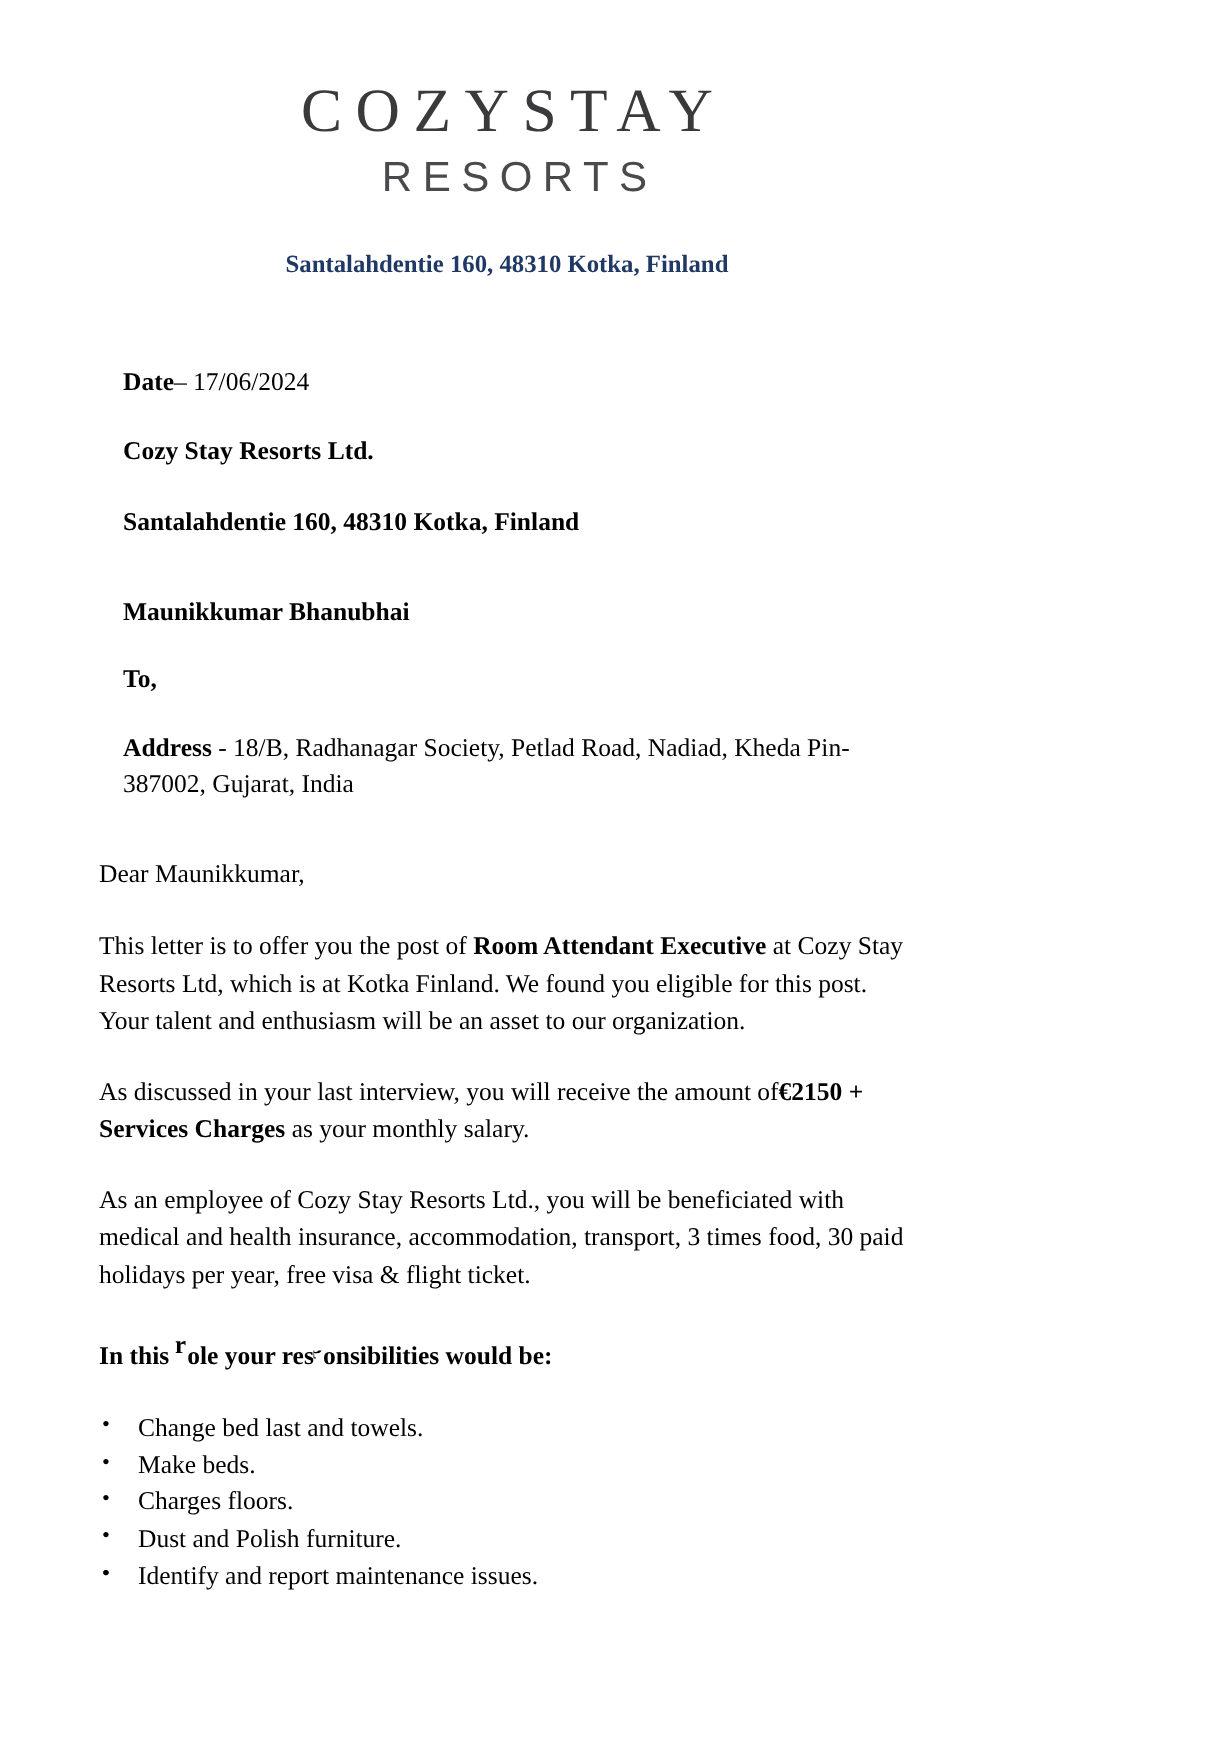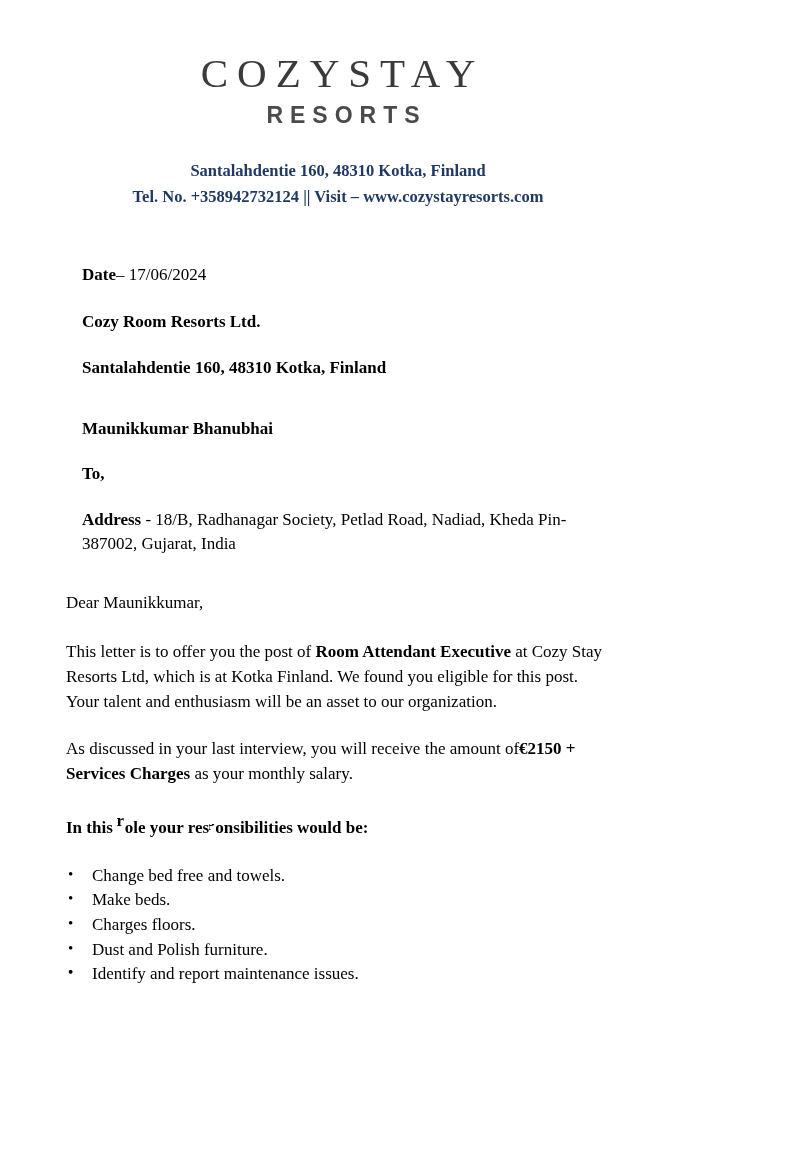--- a/index.html
+++ b/index.html
@@ -32,22 +32,22 @@
     font-family: "Liberation Serif", "DejaVu Serif", serif;
     font-size: 41px;
     font-weight: 400;
     letter-spacing: 9px;
     color: #3a3a3c;
     line-height: 1.05;
     padding-left: 9px;
   }
   .logo-sub {
     font-family: "Liberation Sans", "DejaVu Sans", sans-serif;
-    font-size: 23px;
-    font-weight: 700;
+    font-size: 28px;
+    font-weight: 400;
     letter-spacing: 7px;
     color: #4a4a4c;
     margin-top: 7px;
     padding-left: 17px;
   }
   .contact-block {
     margin-top: 29px;
     color: #1f3864;
     font-weight: bold;
     font-size: 16.5px;
@@ -126,32 +126,31 @@
 </head>
 <body>
 
 <div class="page">
 
   <div class="letterhead">
     <div class="logo-main">COZYSTAY</div>
     <div class="logo-sub">RESORTS</div>
     <div class="contact-block">
       <span class="contact-line">Santalahdentie 160, 48310 Kotka, Finland</span>
-      <span class="contact-line">Tel. No. +358942732124 || Visit – www.cozystayresorts.com</span>
     </div>
   </div>
 
   <div class="letter-body">
 
     <p class="meta-line">
       <b>Date</b><span>– 17/06/2024</span>
     </p>
 
     <p class="meta-line">
-      <b>Cozy Room Resorts Ltd.</b>
+      <b>Cozy Stay Resorts Ltd.</b>
     </p>
 
     <p class="meta-line">
       <b>Santalahdentie 160, 48310 Kotka, Finland</b>
     </p>
 
     <div class="spacer-lg"></div>
 
     <p class="meta-line tight">
       <b>Maunikkumar Bhanubhai</b>
@@ -173,29 +172,30 @@
     <p class="greeting">Dear Maunikkumar,</p>
 
     <p class="para">
       <span>This letter is to offer you the post of </span><b>Room Attendant Executive</b><span> at Cozy Stay Resorts Ltd, which is at Kotka Finland. We found you eligible for this post. Your talent and enthusiasm will be an asset to our organization.</span>
     </p>
 
     <p class="para">
       <span>As discussed in your last interview, you will receive the amount of</span><b>€2150 + Services Charges</b><span> as your monthly salary.</span>
     </p>
 
+    <p class="para">As an employee of Cozy Stay Resorts Ltd., you will be beneficiated with medical and health insurance, accommodation, transport, 3 times food, 30 paid holidays per year, free visa &amp; flight ticket.</p>
 
     <p class="resp-heading">
       <span>In this </span><span class="glitch-r"><span>r</span></span><span>ole your res</span><span class="glitch-p"><span>p</span></span><span>onsibilities would be:</span>
     </p>
 
     <ul class="resp-list">
       <li class="resp-item">
         <span class="bullet">•</span>
-        <span>Change bed free and towels.</span>
+        <span>Change bed last and towels.</span>
       </li>
       <li class="resp-item">
         <span class="bullet">•</span>
         <span>Make beds.</span>
       </li>
       <li class="resp-item">
         <span class="bullet">•</span>
         <span>Charges floors.</span>
       </li>
       <li class="resp-item">

